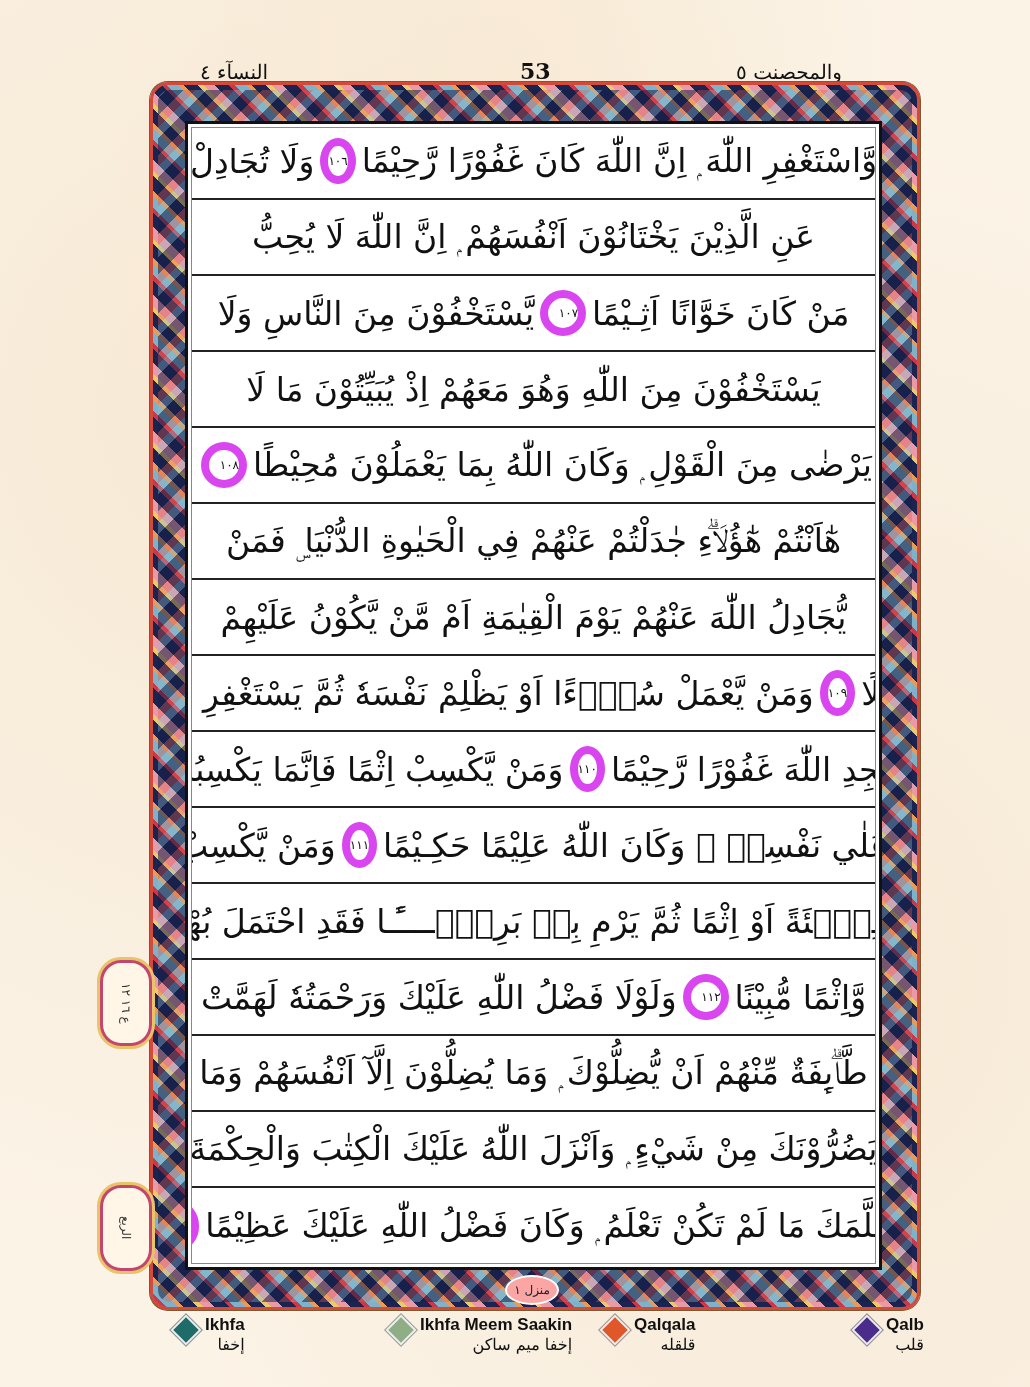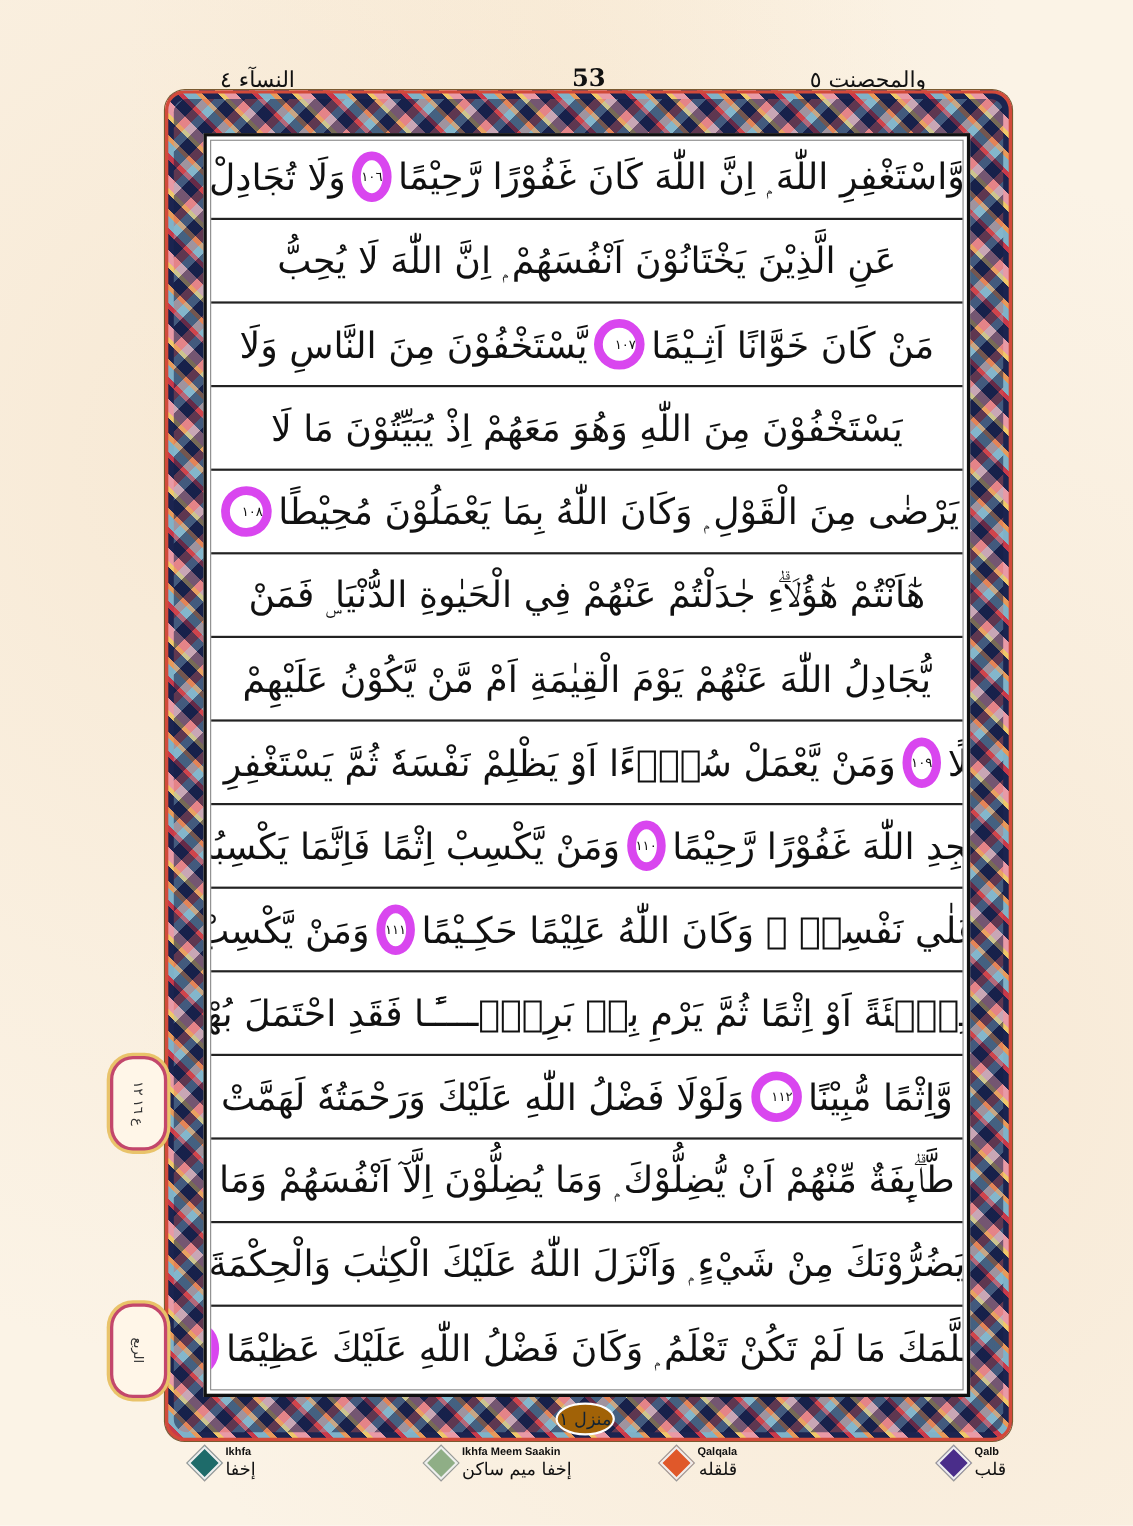--- a/index.html
+++ b/index.html
@@ -31,25 +31,25 @@
     white-space:nowrap;overflow:hidden;}
   .line:last-child{border-bottom:none;}
   .verse-mark{display:inline-block;width:30px;height:30px;border:8px solid #d946ef;border-radius:50%;
     font-size:12px;line-height:30px;text-align:right;margin:0 6px;direction:ltr;font-family:"DejaVu Sans",sans-serif;vertical-align:middle;}
   .margin-mark{position:absolute;left:100px;width:46px;height:80px;
     background:#fff6e8;border:3px solid #c3476c;border-radius:40% / 25%;
     box-shadow:0 0 0 3px #e9c36a;
     display:flex;align-items:center;justify-content:center;
     font-family:"DejaVu Serif", serif;font-size:12px;color:#333;writing-mode:vertical-rl;}
   .manzil{position:absolute;left:505px;top:1275px;width:50px;height:26px;border-radius:50%;
-    background:#a16207;border:2px solid #fff;font-family:"DejaVu Serif",serif;font-size:16px;
+    background:#fca5a5;border:2px solid #fff;font-family:"DejaVu Serif",serif;font-size:12px;
     text-align:center;line-height:26px;color:#123;}
   .legend{position:absolute;top:1315px;display:flex;align-items:flex-start;gap:8px;}
   .diamond{width:18px;height:18px;transform:rotate(45deg);margin-top:4px;border:2px solid #eee;box-shadow:0 0 0 1px #999;}
-  .legend .en{font-family:"Liberation Sans",sans-serif;font-weight:bold;font-size:10px;color:#111;}
+  .legend .en{font-family:"Liberation Sans",sans-serif;font-weight:bold;font-size:17px;color:#111;}
   .legend .ar{font-family:"DejaVu Serif",serif;font-size:16px;color:#111;direction:rtl;}
 </style>
 </head>
 <body>
 
 <div class="hdr hdr-right">والمحصنت ٥</div>
 <div class="hdr hdr-center">53</div>
 <div class="hdr hdr-left">النسآء ٤</div>
 
 <div class="frame"></div>

